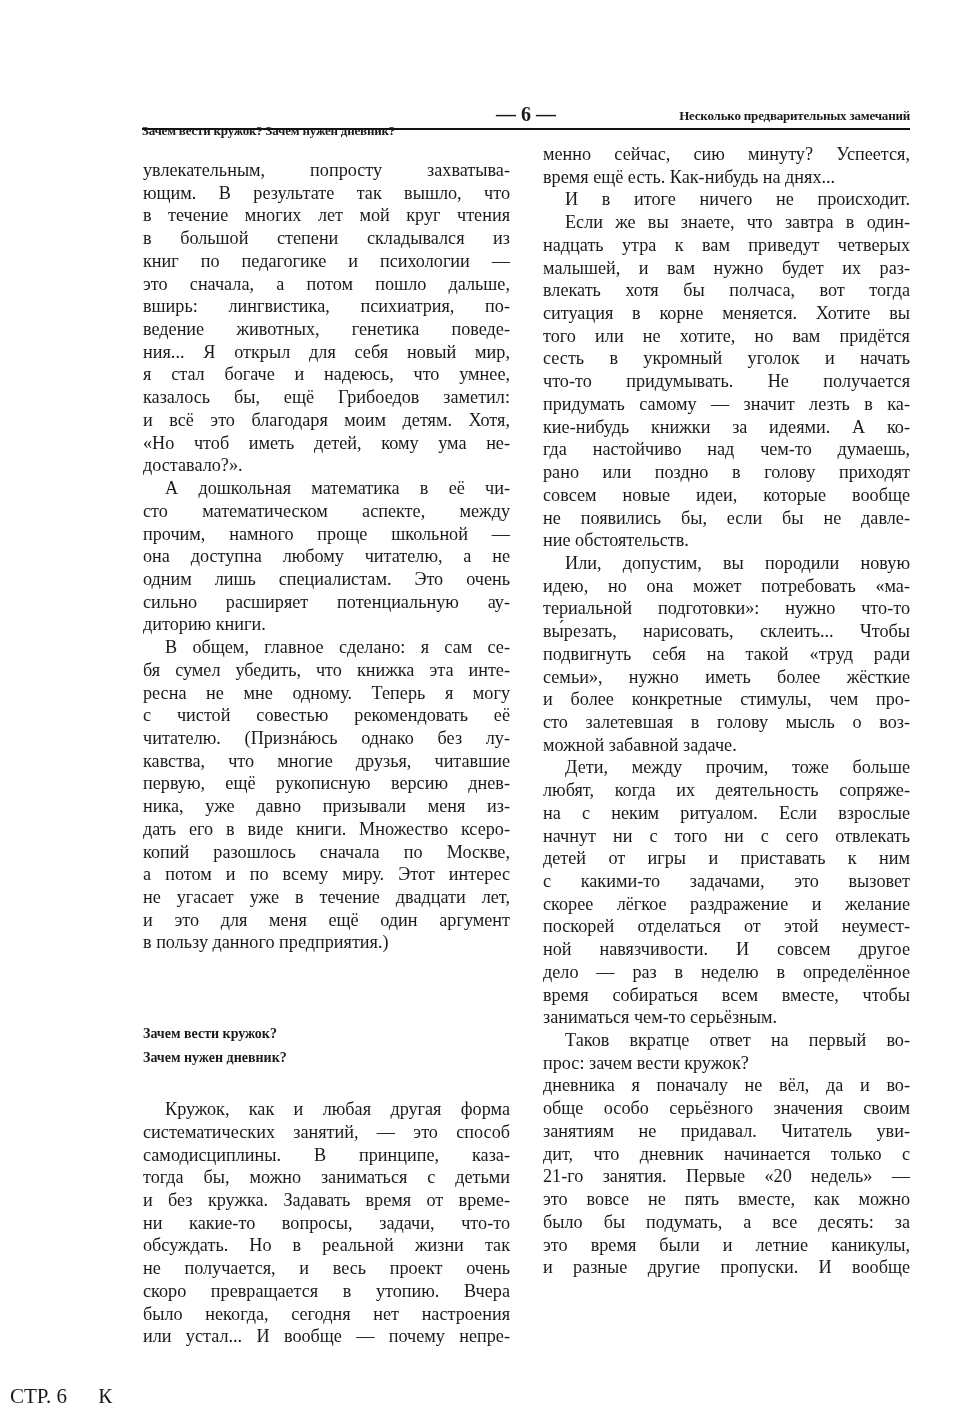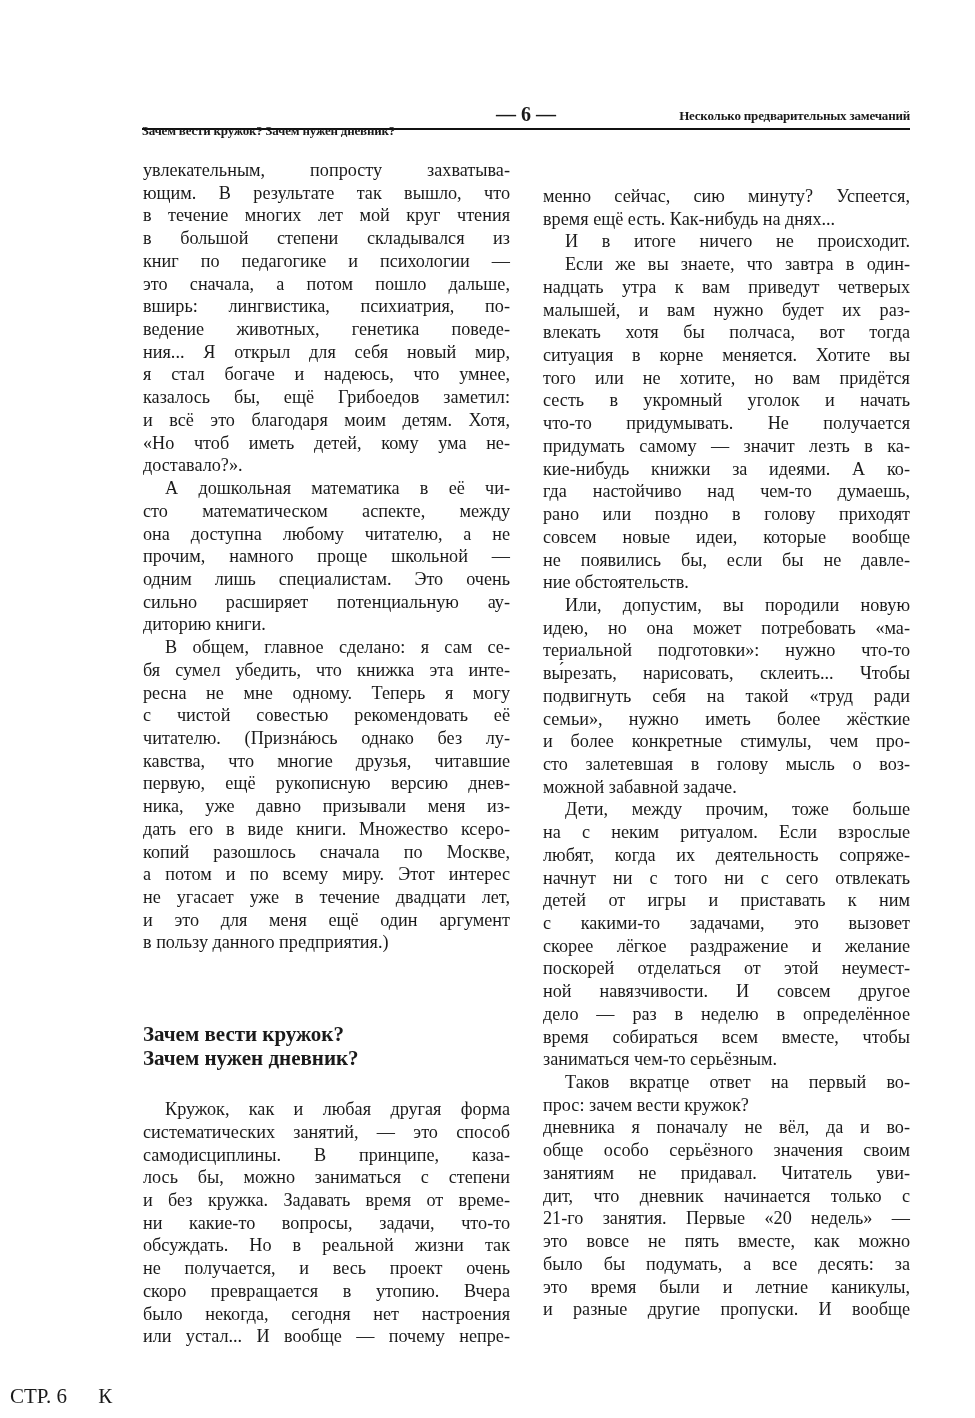--- a/index.html
+++ b/index.html
@@ -11,26 +11,26 @@
       font-size:13px; transform-origin:left top;
     }
     .rh-left { position:absolute; left:0; top:2px; letter-spacing:-0.2px;margin-top:15px; }
     .rh-center { position:absolute; left:348px; top:-3px; font-size:20px; font-weight:bold; width:72px; text-align:center; }
     .rh-right { position:absolute; right:0; top:2px; letter-spacing:-0.2px; }
     .col {
       position:absolute; top:143px; width:367px;
       font-family:"Liberation Serif", serif; font-size:18.2px; line-height:22.72px;
     }
     .col-left { left:143px;margin-top:16px; }
-    .col-right { left:543px;margin-top:42px; }
+    .col-right { left:543px; }
     .line { display:block; white-space:nowrap; text-align:justify; text-align-last:justify; height:22.72px; }
     .line.last { text-align-last:left; }
     .line.indent { padding-left:22px; }
     .gap { height:68px; }
-    .heading { font-weight:bold; font-size:21px; line-height:24px; }
+    .heading { font-weight:bold; font-size:14px; line-height:24px; }
     .heading .line { text-align-last:left; height:24px; }
     .gap2 { height:28px; }
     .footer {
       position:absolute; left:10px; top:1384px;
       font-family:"Liberation Serif", serif; font-size:21px;
     }
     .footer span { margin-right:26px; }
   </style>
 </head>
 <body>
@@ -54,22 +54,22 @@
       <span class="line">ния... Я открыл для себя новый мир,</span>
       <span class="line">я стал богаче и надеюсь, что умнее,</span>
       <span class="line">казалось бы, ещё Грибоедов заметил:</span>
       <span class="line">и всё это благодаря моим детям. Хотя,</span>
       <span class="line">«Но чтоб иметь детей, кому ума не-</span>
       <span class="line last">доставало?».</span>
     </div>
   <div>
       <span class="line indent">А дошкольная математика в её чи-</span>
       <span class="line">сто математическом аспекте, между</span>
+      <span class="line">прочим, намного проще школьной —</span>
       <span class="line">она доступна любому читателю, а не</span>
-      <span class="line">прочим, намного проще школьной —</span>
       <span class="line">одним лишь специалистам. Это очень</span>
       <span class="line">сильно расширяет потенциальную ау-</span>
       <span class="line last">диторию книги.</span>
     </div>
   <div>
       <span class="line indent">В общем, главное сделано: я сам се-</span>
       <span class="line">бя сумел убедить, что книжка эта инте-</span>
       <span class="line">ресна не мне одному. Теперь я могу</span>
       <span class="line">с чистой совестью рекомендовать её</span>
       <span class="line">читателю. (Признáюсь однако без лу-</span>
@@ -86,21 +86,21 @@
   <div class="gap"></div>
   <div class="heading">
       <span class="line">Зачем вести кружок?</span>
       <span class="line last">Зачем нужен дневник?</span>
     </div>
   <div class="gap2"></div>
   <div>
       <span class="line indent">Кружок, как и любая другая форма</span>
       <span class="line">систематических занятий, — это способ</span>
       <span class="line">самодисциплины. В принципе, каза-</span>
-      <span class="line">лось бы, можно заниматься с степени</span>
+      <span class="line">тогда бы, можно заниматься с детьми</span>
       <span class="line">и без кружка. Задавать время от време-</span>
       <span class="line">ни какие-то вопросы, задачи, что-то</span>
       <span class="line">обсуждать. Но в реальной жизни так</span>
       <span class="line">не получается, и весь проект очень</span>
       <span class="line">скоро превращается в утопию. Вчера</span>
       <span class="line">было некогда, сегодня нет настроения</span>
       <span class="line">или устал... И вообще — почему непре-</span>
     </div>
 </div>
 
@@ -135,22 +135,22 @@
       <span class="line">териальной подготовки»: нужно что-то</span>
       <span class="line">вы́резать, нарисовать, склеить... Чтобы</span>
       <span class="line">подвигнуть себя на такой «труд ради</span>
       <span class="line">семьи», нужно иметь более жёсткие</span>
       <span class="line">и более конкретные стимулы, чем про-</span>
       <span class="line">сто залетевшая в голову мысль о воз-</span>
       <span class="line last">можной забавной задаче.</span>
     </div>
   <div>
       <span class="line indent">Дети, между прочим, тоже больше</span>
+      <span class="line">любят, когда их деятельность сопряже-</span>
       <span class="line">на с неким ритуалом. Если взрослые</span>
-      <span class="line">любят, когда их деятельность сопряже-</span>
       <span class="line">начнут ни с того ни с сего отвлекать</span>
       <span class="line">детей от игры и приставать к ним</span>
       <span class="line">с какими-то задачами, это вызовет</span>
       <span class="line">скорее лёгкое раздражение и желание</span>
       <span class="line">поскорей отделаться от этой неумест-</span>
       <span class="line">ной навязчивости. И совсем другое</span>
       <span class="line">дело — раз в неделю в определённое</span>
       <span class="line">время собираться всем вместе, чтобы</span>
       <span class="line last">заниматься чем-то серьёзным.</span>
     </div>

